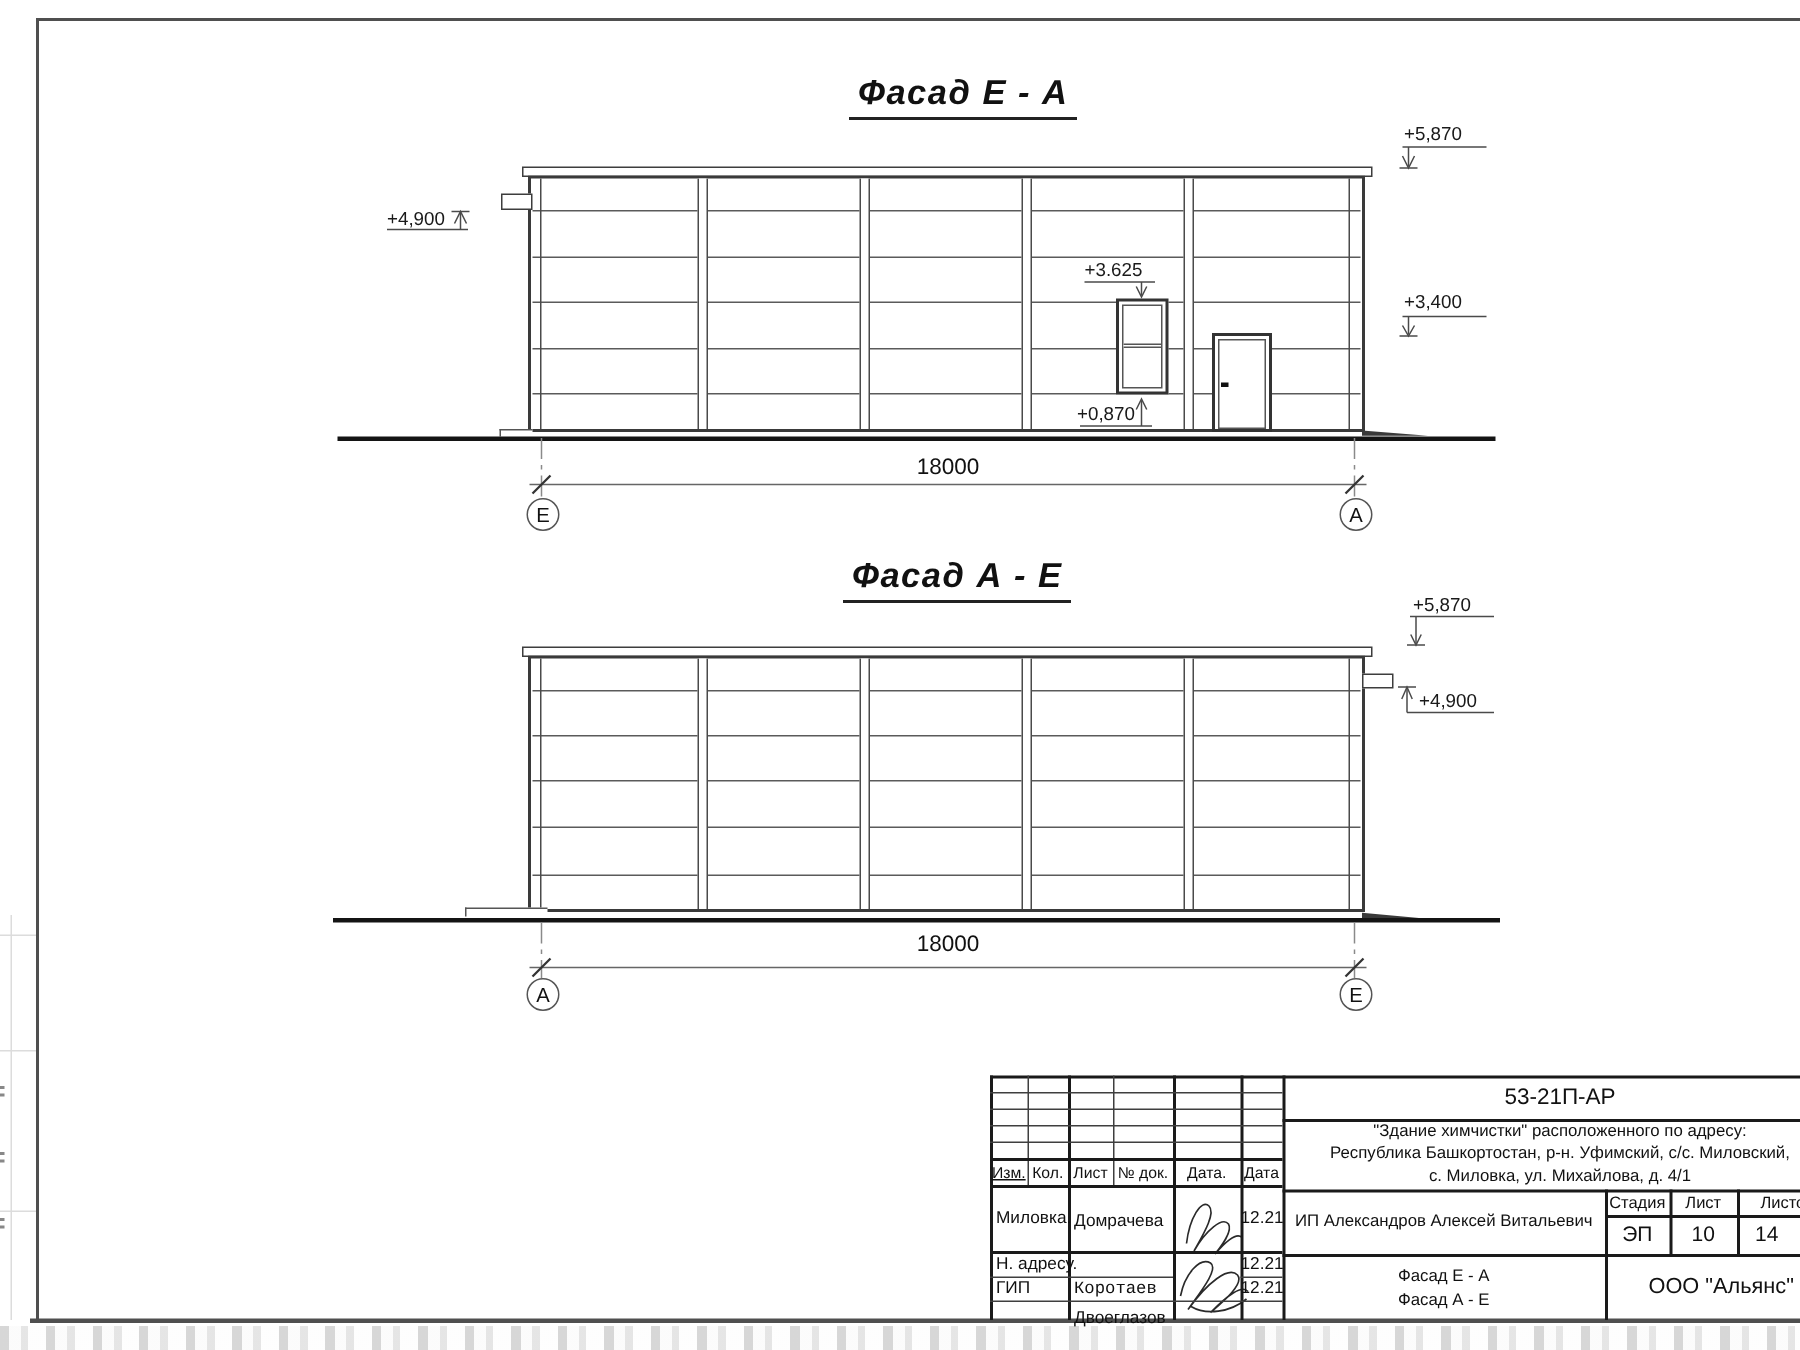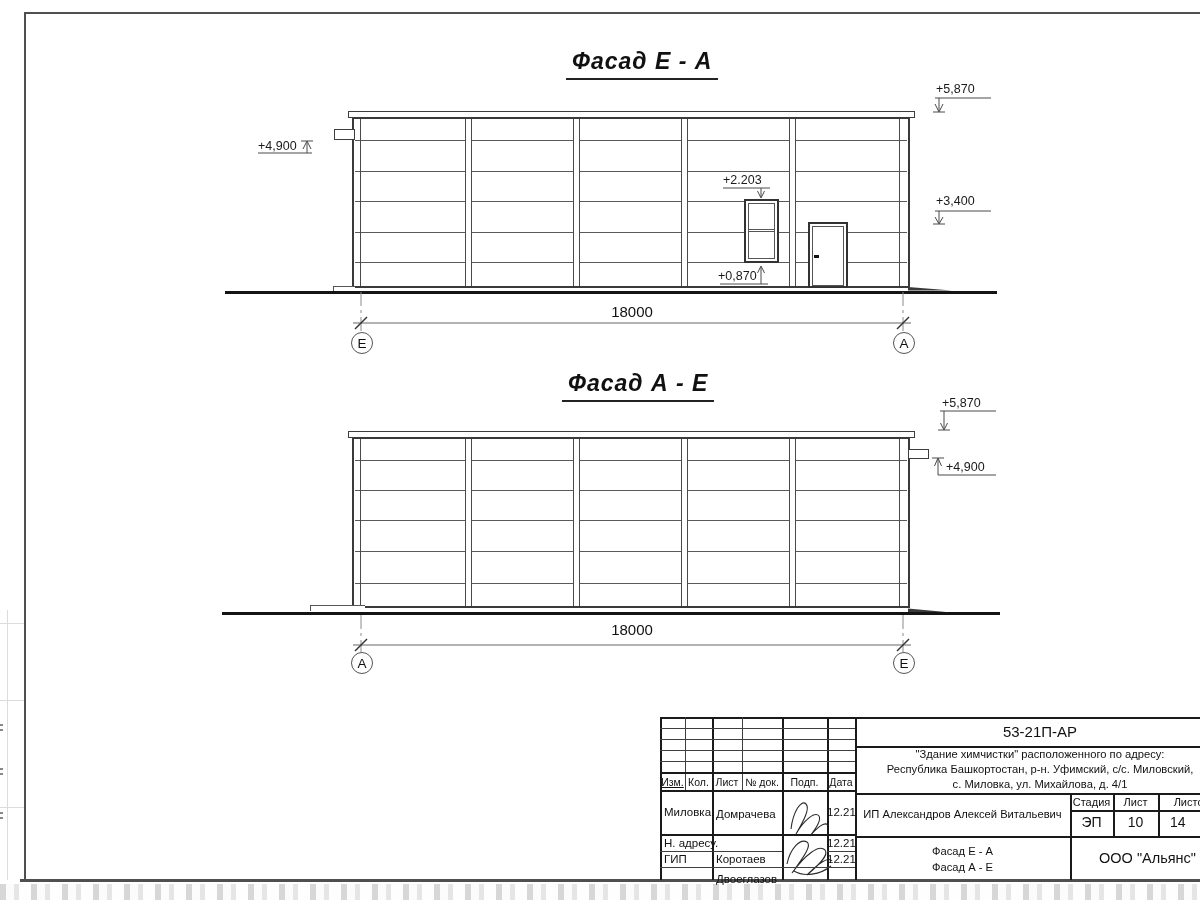--- a/index.html
+++ b/index.html
@@ -87,21 +87,21 @@
     <div class="abs" style="left:808px;top:222px;width:40px;height:66px;border:2px solid #333;background:#fff;box-sizing:border-box;"></div>
     <div class="abs" style="left:812px;top:226px;width:32px;height:60px;border:1px solid #555;box-sizing:border-box;"></div>
     <div class="abs" style="left:814px;top:255px;width:5px;height:3px;background:#111;"></div>
 
     <div class="abs" style="left:333px;top:286px;width:21px;height:4px;border-top:1px solid #555;border-left:1px solid #555;background:#fff;"></div>
     <div class="ground" style="left:225px;top:291px;width:772px;"></div>
   </div>
 
   <div class="mark" style="left:936px;top:82px;">+5,870</div>
   <div class="mark" style="left:258px;top:139px;">+4,900</div>
-  <div class="mark" style="left:723px;top:173px;">+2.203</div>
+  <div class="mark" style="left:723px;top:173px;">+3.625</div>
   <div class="mark" style="left:936px;top:194px;">+3,400</div>
   <div class="mark" style="left:718px;top:269px;">+0,870</div>
   <div class="dim" style="left:582px;top:303px;">18000</div>
   <div class="axis-bubble" style="left:351px;top:332px;">Е</div>
   <div class="axis-bubble" style="left:893px;top:332px;">А</div>
 
   <div class="facade-title" style="left:562px;top:370px;">Фасад А - Е</div>
 
   <div>
     <div class="cap" style="left:348px;top:431px;width:565px;height:5px;"></div>
@@ -233,31 +233,31 @@
     <div class="hl" style="left:660px;top:790px;width:195px;"></div>
     <div class="hl" style="left:660px;top:834px;width:195px;"></div>
     <div class="hl1" style="left:660px;top:851px;width:122px;"></div>
     <div class="hl1" style="left:827px;top:851px;width:28px;"></div>
     <div class="hl1" style="left:660px;top:867px;width:195px;"></div>
 
     <div class="tb tb-small ctr" style="left:660px;top:776px;width:25px;text-decoration:underline;">Изм.</div>
     <div class="tb tb-small ctr" style="left:685px;top:776px;width:27px;">Кол.</div>
     <div class="tb tb-small ctr" style="left:712px;top:776px;width:30px;">Лист</div>
     <div class="tb tb-small ctr" style="left:742px;top:776px;width:40px;">№ док.</div>
-    <div class="tb tb-small ctr" style="left:782px;top:776px;width:45px;">Подп.</div>
+    <div class="tb tb-small ctr" style="left:782px;top:776px;width:45px;">Дата.</div>
     <div class="tb tb-small ctr" style="left:827px;top:776px;width:28px;">Дата</div>
 
     <div class="tb tb-med" style="left:664px;top:806px;">Миловка.</div>
     <div class="tb tb-med" style="left:716px;top:808px;">Домрачева</div>
     <div class="tb tb-med ctr" style="left:827px;top:806px;width:28px;">12.21</div>
     <div class="tb tb-med" style="left:664px;top:837px;">Н. адресу.</div>
     <div class="tb tb-med" style="left:716px;top:837px;margin-top:36px;">Двоеглазов</div>
     <div class="tb tb-med ctr" style="left:827px;top:837px;width:28px;">12.21</div>
     <div class="tb tb-med" style="left:664px;top:853px;">ГИП</div>
-    <div class="tb tb-med" style="left:716px;top:853px;">Коротаев</div>
+    <div class="tb tb-med" style="left:716px;top:853px;font-family:Liberation Mono, monospace;">Коротаев</div>
     <div class="tb tb-med ctr" style="left:827px;top:853px;width:28px;">12.21</div>
 
     <div class="tb tb-big ctr" style="left:855px;top:723px;width:370px;">53-21П-АР</div>
     <div class="tb ctr" style="left:855px;top:748px;width:370px;font-size:11.2px;">"Здание химчистки" расположенного по адресу:</div>
     <div class="tb ctr" style="left:855px;top:763px;width:370px;font-size:11.2px;">Республика Башкортостан, р-н. Уфимский, с/с. Миловский,</div>
     <div class="tb ctr" style="left:855px;top:778px;width:370px;font-size:11.2px;">с. Миловка, ул. Михайлова, д. 4/1</div>
     <div class="tb ctr" style="left:857px;top:808px;width:211px;font-size:11.2px;">ИП Александров Алексей Витальевич</div>
     <div class="tb tb-small ctr" style="left:1070px;top:796px;width:43px;font-size:11px;">Стадия</div>
     <div class="tb tb-small ctr" style="left:1113px;top:796px;width:45px;font-size:11px;">Лист</div>
     <div class="tb tb-small ctr" style="left:1158px;top:796px;width:67px;font-size:11px;">Листов</div>

